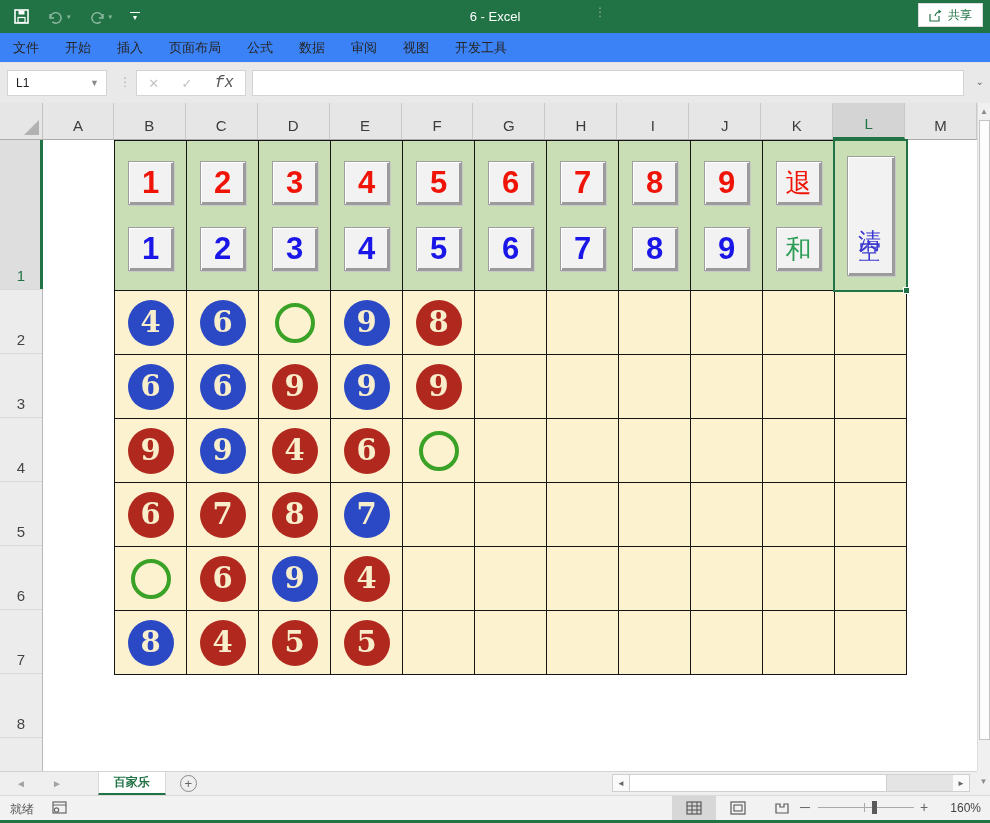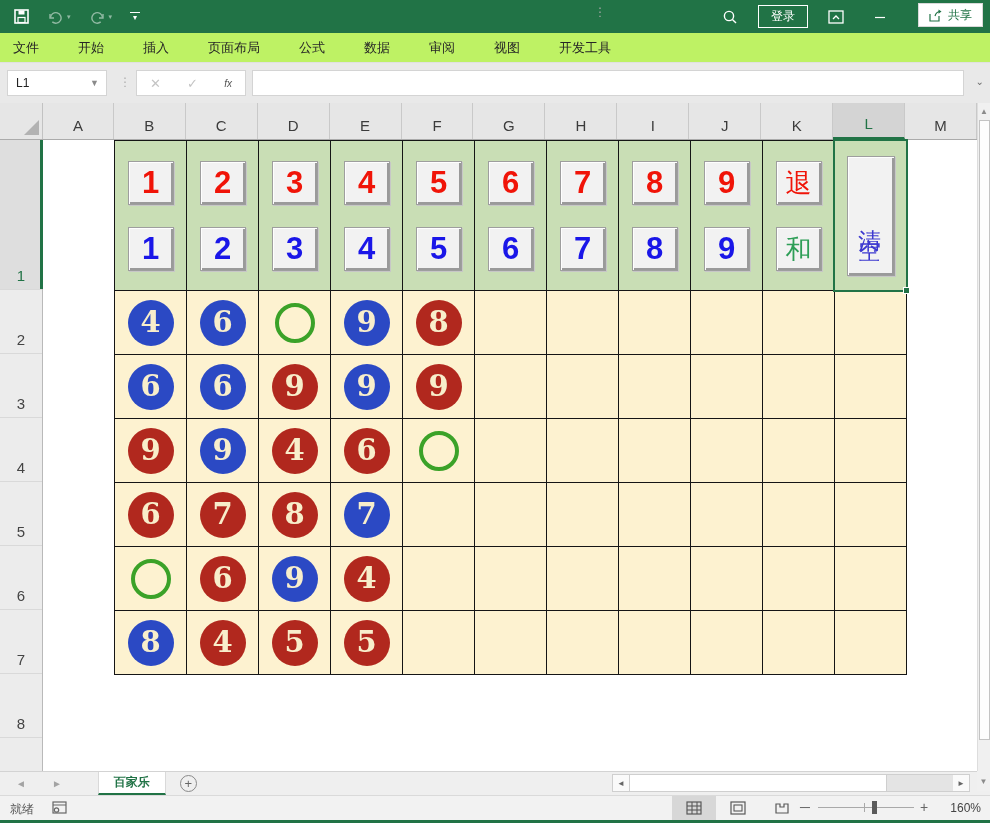--- a/index.html
+++ b/index.html
@@ -12,32 +12,32 @@
   .qat { display:flex; align-items:center; gap:18px; padding-left:14px; }
   .qat .ic { display:flex; align-items:center; gap:3px; }
   .dim { opacity:.5; }
   .qat-caret { width:10px; border-top:1.5px solid #fff; padding-top:2px; font-size:8px; line-height:6px; text-align:center; }
   .win-title { position:absolute; left:0; right:0; text-align:center; font-size:13px; color:#fff; pointer-events:none; }
   .tb-right { position:absolute; right:0; top:0; height:33px; display:flex; align-items:center; }
   .tb-btn { width:44px; height:33px; display:flex; align-items:center; justify-content:center; font-size:13px; }
   .login-btn { border:1px solid #fff; font-size:12px; padding:2px 12px; margin:0 6px; white-space:nowrap; }
 
   
-  .menubar { position:absolute; left:0; top:33px; width:990px; height:30px; background:#bef264; display:flex; align-items:center; gap:39px; padding-left:13px; font-size:13px; color:#262626; border-bottom:1px solid #E1E1E1; }
+  .menubar { position:absolute; left:0; top:33px; width:990px; height:30px; background:#3b82f6; display:flex; align-items:center; gap:26px; padding-left:13px; font-size:13px; color:#262626; border-bottom:1px solid #E1E1E1; }
   .mtab { cursor:default; white-space:nowrap; }
   .share-btn { position:absolute; right:7px; top:3px; height:24px; border:1px solid #D9D9D9; background:#fff; color:#217346; font-size:12px; display:flex; align-items:center; gap:5px; padding:0 10px; }
 
   
   .formulabar { position:absolute; left:0; top:63px; width:990px; height:40px; background:#E9E9E9; }
   .namebox { position:absolute; left:7px; top:7px; width:100px; height:26px; background:#fff; border:1px solid #D4D4D4; font-size:12px; color:#222; display:flex; align-items:center; padding-left:8px; }
   .namebox .caret { position:absolute; right:7px; color:#8A8A8A; font-size:9px; }
   .fb-dots { position:absolute; left:119px; top:12px; color:#ADADAD; font-size:12px; letter-spacing:0; }
   .fxbox { position:absolute; left:136px; top:7px; width:110px; height:26px; background:#fff; border:1px solid #D4D4D4; display:flex; align-items:center; justify-content:space-around; }
   .fx-x, .fx-check { color:#C4C4C4; font-size:13px; }
-  .fx-fx { color:#555; font-family:Liberation Sans, sans-serif; font-style:italic; font-size:10px; }
+  .fx-fx { color:#555; font-family:Liberation Mono, monospace; font-style:italic; font-size:16px; }
   .fb-input { position:absolute; left:252px; top:7px; width:712px; height:26px; background:#fff; border:1px solid #D4D4D4; }
   .fb-chevron { position:absolute; right:6px; top:13px; color:#6E6E6E; font-size:10px; }
 
   
   .colheads { position:absolute; left:0; top:103px; width:977px; height:37px; background:#E6E6E6; border-bottom:1px solid #ABABAB; display:flex; }
   .corner { width:43px; height:100%; border-right:1px solid #C2C2C2; position:relative; }
   .corner .tri { position:absolute; right:3px; bottom:4px; width:0; height:0; border-left:15px solid transparent; border-bottom:15px solid #B2B2B2; }
   .colhead { width:72px; height:100%; display:flex; align-items:flex-end; justify-content:center; padding-bottom:5px; font-size:15px; color:#3C3C3C; border-right:1px solid #C9C9C9; }
   .colhead.first { width:71px; }
   .colhead.sel { background:#D4D4D4; color:#217346; border-bottom:2px solid #217346; }
@@ -122,46 +122,21 @@
       </span>
       <span class="ic dim">
         <svg width="17" height="14" viewBox="0 0 17 14">
             <path d="M14 4 v4 h-4" fill="none" stroke="#fff" stroke-width="1.4"></path>
             <path d="M13.5 7.5 a5.3 5.3 0 1 0 -1.8 4.4" fill="none" stroke="#fff" stroke-width="1.4"></path>
           </svg>
         <span class="qcaret" style="font-size:7px;">▾</span>
       </span>
       <span class="qat-caret">▾</span>
     </div>
-    <div class="tb-right">
-      <span class="tb-btn">
-        <svg width="16" height="16" viewBox="0 0 16 16">
-            <circle cx="7" cy="7" r="4.6" fill="none" stroke="#fff" stroke-width="1.4"></circle>
-            <line x1="10.4" y1="10.4" x2="14" y2="14" stroke="#fff" stroke-width="1.4"></line>
-          </svg>
-      </span>
-      <span class="login-btn">登录</span>
-      <span class="tb-btn">
-        <svg width="16" height="14" viewBox="0 0 16 14">
-            <rect x="1" y="1" width="14" height="12" fill="none" stroke="#fff" stroke-width="1.3"></rect>
-            <path d="M5 9 l3 -3 l3 3" fill="none" stroke="#fff" stroke-width="1.3"></path>
-          </svg>
-      </span>
-      <span class="tb-btn">
-        <svg width="12" height="12" viewBox="0 0 12 12">
-            <line x1="1" y1="6.5" x2="11" y2="6.5" stroke="#fff" stroke-width="1.2"></line>
-          </svg>
-      </span>
-      <span class="tb-btn">
-        <svg width="12" height="12" viewBox="0 0 12 12">
-            <rect x="1.5" y="1.5" width="9" height="9" fill="none" stroke="#fff" stroke-width="1.2"></rect>
-          </svg>
-      </span>
-      <span class="tb-btn">✕</span>
-    </div>
+    <div class="win-title">6  -  Excel</div>
   </div>
 
   <div class="menubar" id="ribbon-tabs">
       <div class="mtab">文件</div>
       <div class="mtab">开始</div>
       <div class="mtab">插入</div>
       <div class="mtab">页面布局</div>
       <div class="mtab">公式</div>
       <div class="mtab">数据</div>
       <div class="mtab">审阅</div>

